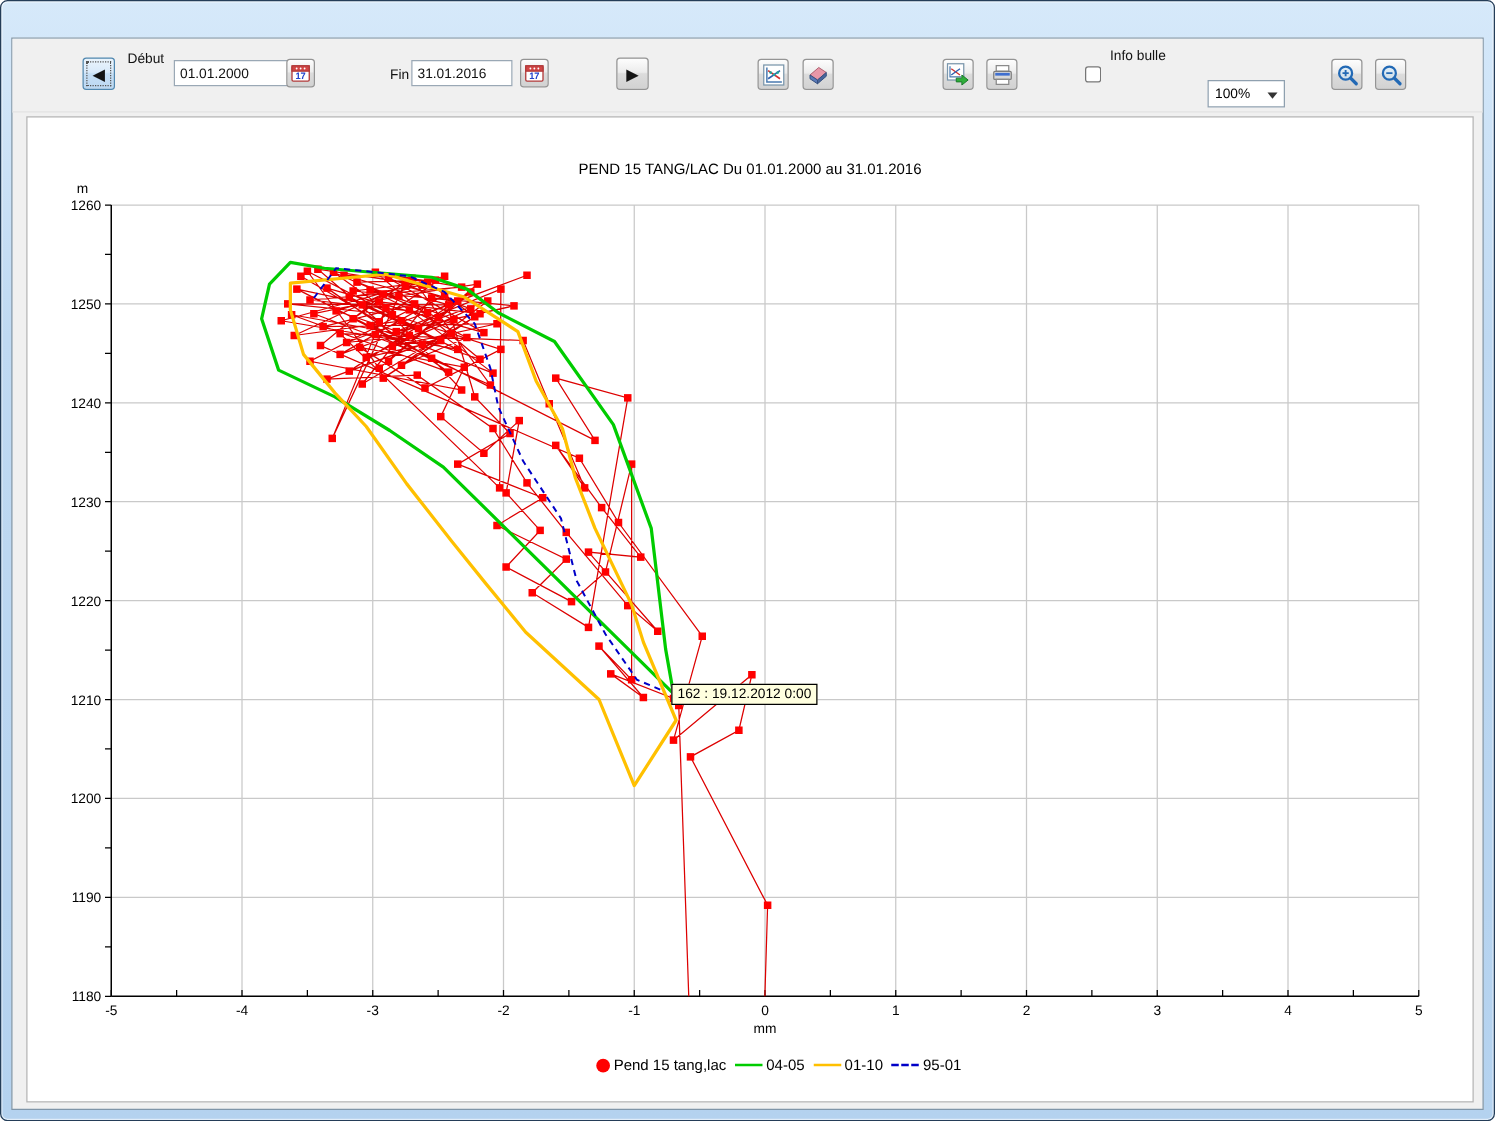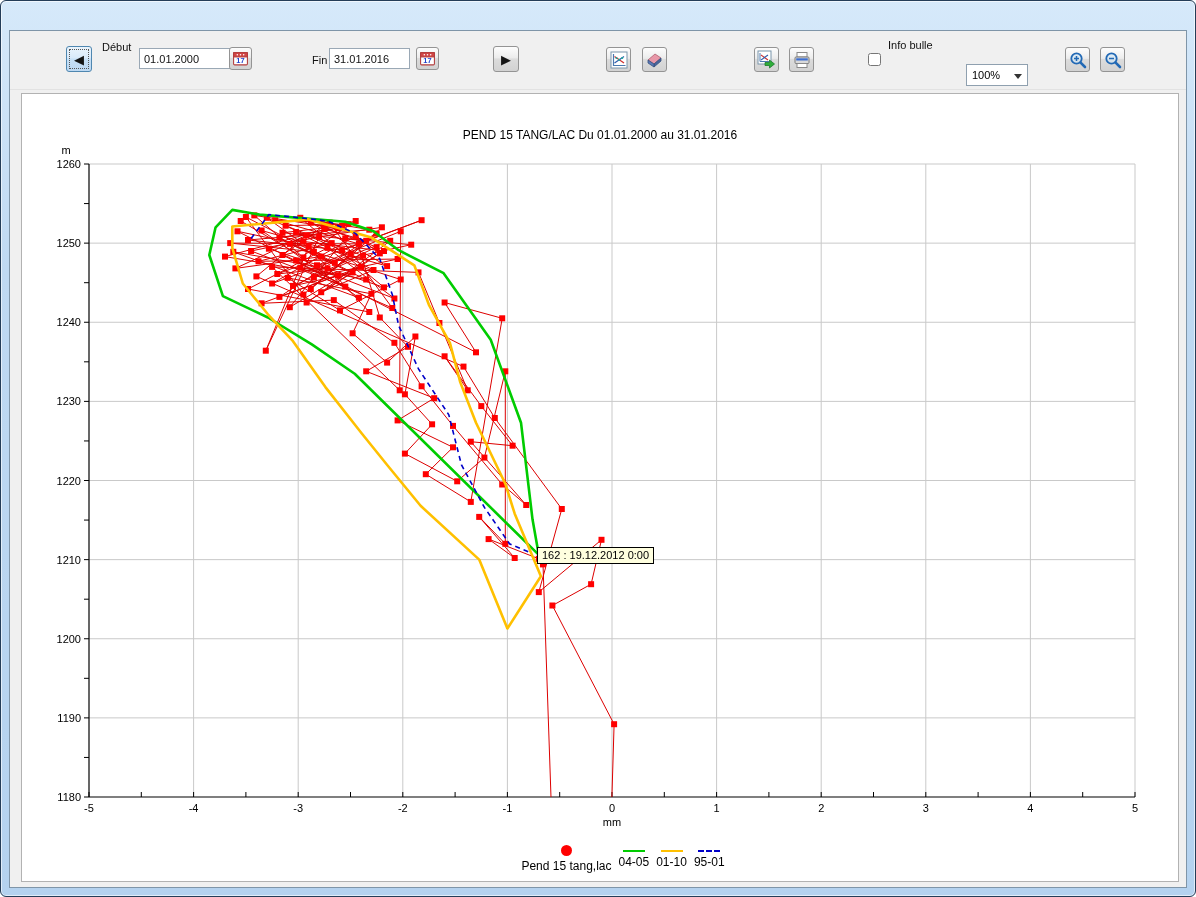--- a/index.html
+++ b/index.html
@@ -44,21 +44,21 @@
   
   .chart-panel { position:absolute; left:11px; top:62px; width:1158px; height:789px;
                  background:#fff; border:1px solid #b2b2b2; }
   .chart-title { position:absolute; top:14px; left:0; width:100%; text-align:center;
                  font-size:12px; color:#000;margin-top:20px; }
   #chart-svg-holder { position:absolute; inset:0; }
   .chart-tooltip { position:absolute; border:1px solid #000; background:#ffffdf; font-size:11px;
                    padding:1px 4px 2px 4px; color:#000; white-space:nowrap; }
   .legend { position:absolute; left:0; width:100%; top:751px; display:flex;
             justify-content:center; transform:translateX(23px); gap:7px; align-items:center; }
-  .legend-item { display:flex; align-items:center; gap:3px; font-size:12px; color:#000;flex-direction:column; }
+  .legend-item { display:flex; align-items:center; gap:3px; font-size:12px; color:#000; }
   .lm-circle { width:11px; height:11px; border-radius:50%; }
   .lm-line { width:22px; height:0; border-top:2px solid; }
   .lm-dash { width:22px; height:0; border-top:2px dashed; }
 </style>
 </head>
 <body>
 
 <div class="window">
 
   <div class="client">

